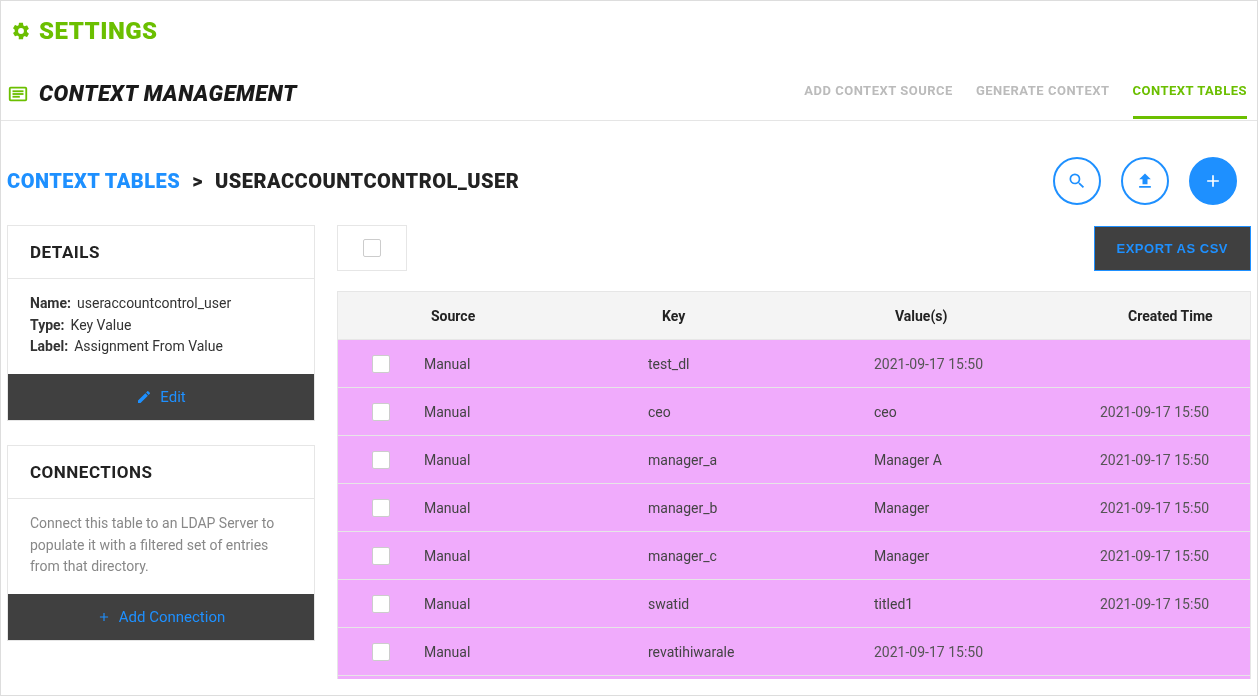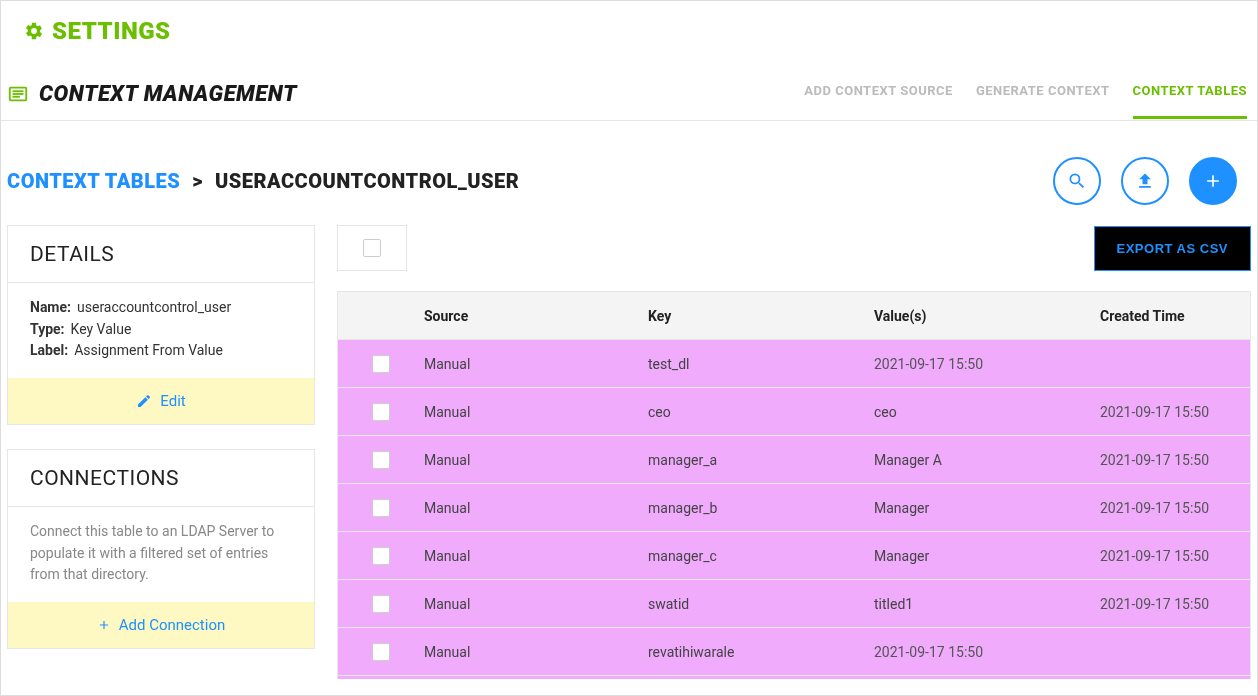--- a/index.html
+++ b/index.html
@@ -11,21 +11,21 @@
       height: 696px;
       border: 1px solid #ddd;
       overflow: hidden;
     }
 
     
     .header-settings {
       display: flex;
       align-items: center;
       gap: 8px;
-      padding: 16px 23px 6px;
+      padding: 16px 10px 6px;
       color: #6bbf00;
       font-weight: 900;
       letter-spacing: 0.5px;
       font-size: 24px;
       text-transform: uppercase;
     }
     .header-settings svg { fill: #6bbf00; }
 
     
     .section-header {
@@ -117,38 +117,38 @@
     .content { flex: 1; display: flex; flex-direction: column; }
 
     
     .card {
       border: 1px solid #e6e6e6;
       background: #fff;
       margin-bottom: 24px;
     }
     .card-header {
       padding: 16px 22px;
-      font-size: 21px;
-      font-weight: 400;
+      font-size: 17px;
+      font-weight: 700;
       letter-spacing: 0.5px;
       text-transform: uppercase;
       border-bottom: 1px solid #e6e6e6;
       color: #222;
     }
     .card-body {
       padding: 14px 22px 16px;
       font-size: 14px;
       line-height: 1.55;
       color: #333;
     }
     .card-body .desc { color: #888; }
     .detail-row { display: flex; gap: 6px; }
     .detail-label { font-weight: 700; }
     .card-footer {
-      background: #fef9c3;
+      background: #404040;
       display: flex;
       justify-content: center;
       align-items: center;
       gap: 8px;
       padding: 14px;
       color: #1e90ff;
       font-size: 15px;
       cursor: pointer;
     }
     .card-footer svg { fill: #1e90ff; }
@@ -175,21 +175,21 @@
       cursor: pointer;
       background: #fff;
     }
     .export-btn {
       border: 1px solid #1e90ff;
       color: #1e90ff;
       font-weight: 700;
       font-size: 13px;
       letter-spacing: 0.5px;
       text-transform: uppercase;
-      background: #000000;
+      background: #404040;
       padding: 14px 22px;
       cursor: pointer;
     }
 
     
     .table {
       border: 1px solid #e6e6e6;
       border-bottom: none;
       overflow-y: auto;
       flex: 1;
@@ -199,20 +199,21 @@
       align-items: center;
       border-bottom: 1px solid #e6e6e6;
       min-height: 48px;
       background: #f0abfc;
       font-size: 14px;
     }
     .row.header-row {
       background: #f4f4f4;
       font-weight: 700;
       color: #222;
+      gap: 7px;
     }
     .col-check { width: 86px; display:flex; justify-content:center; }
     .col-source { width: 224px; padding-right: 10px; }
     .col-key    { width: 226px; padding-right: 10px; }
     .col-value  { width: 226px; padding-right: 10px; }
     .col-time   { flex: 1; color: #555; }
     .header-row .col-time { color: #222; }
     .row .cell-muted { color: #444; }
   </style>
 </head>

